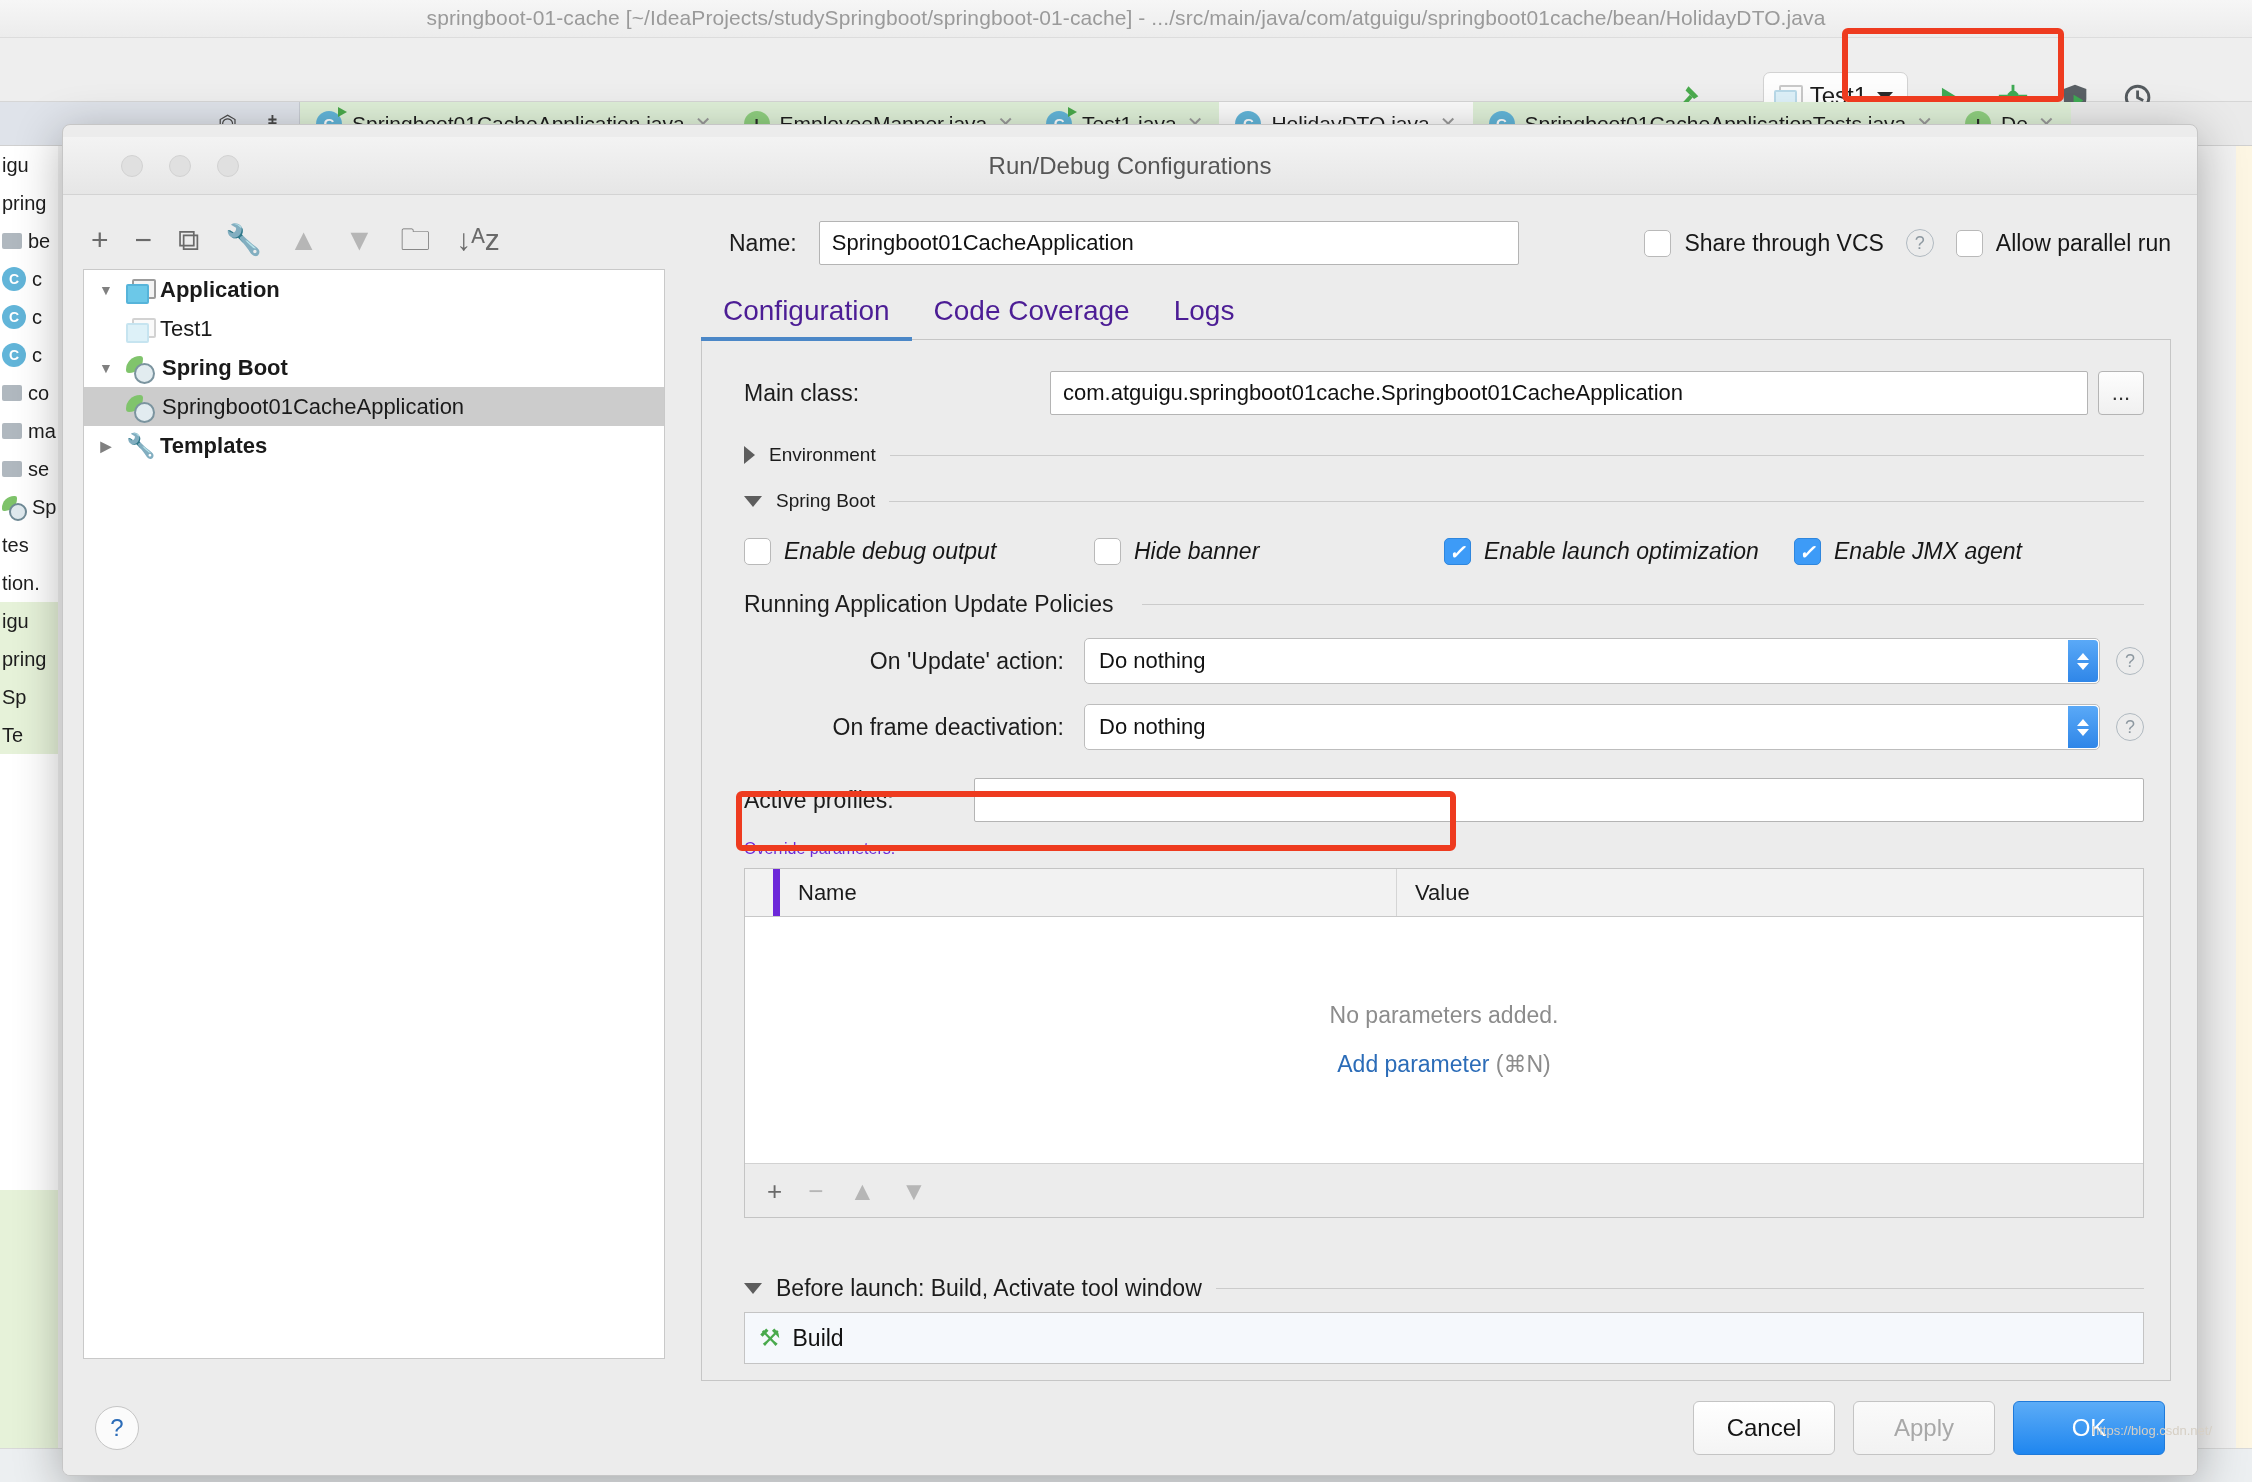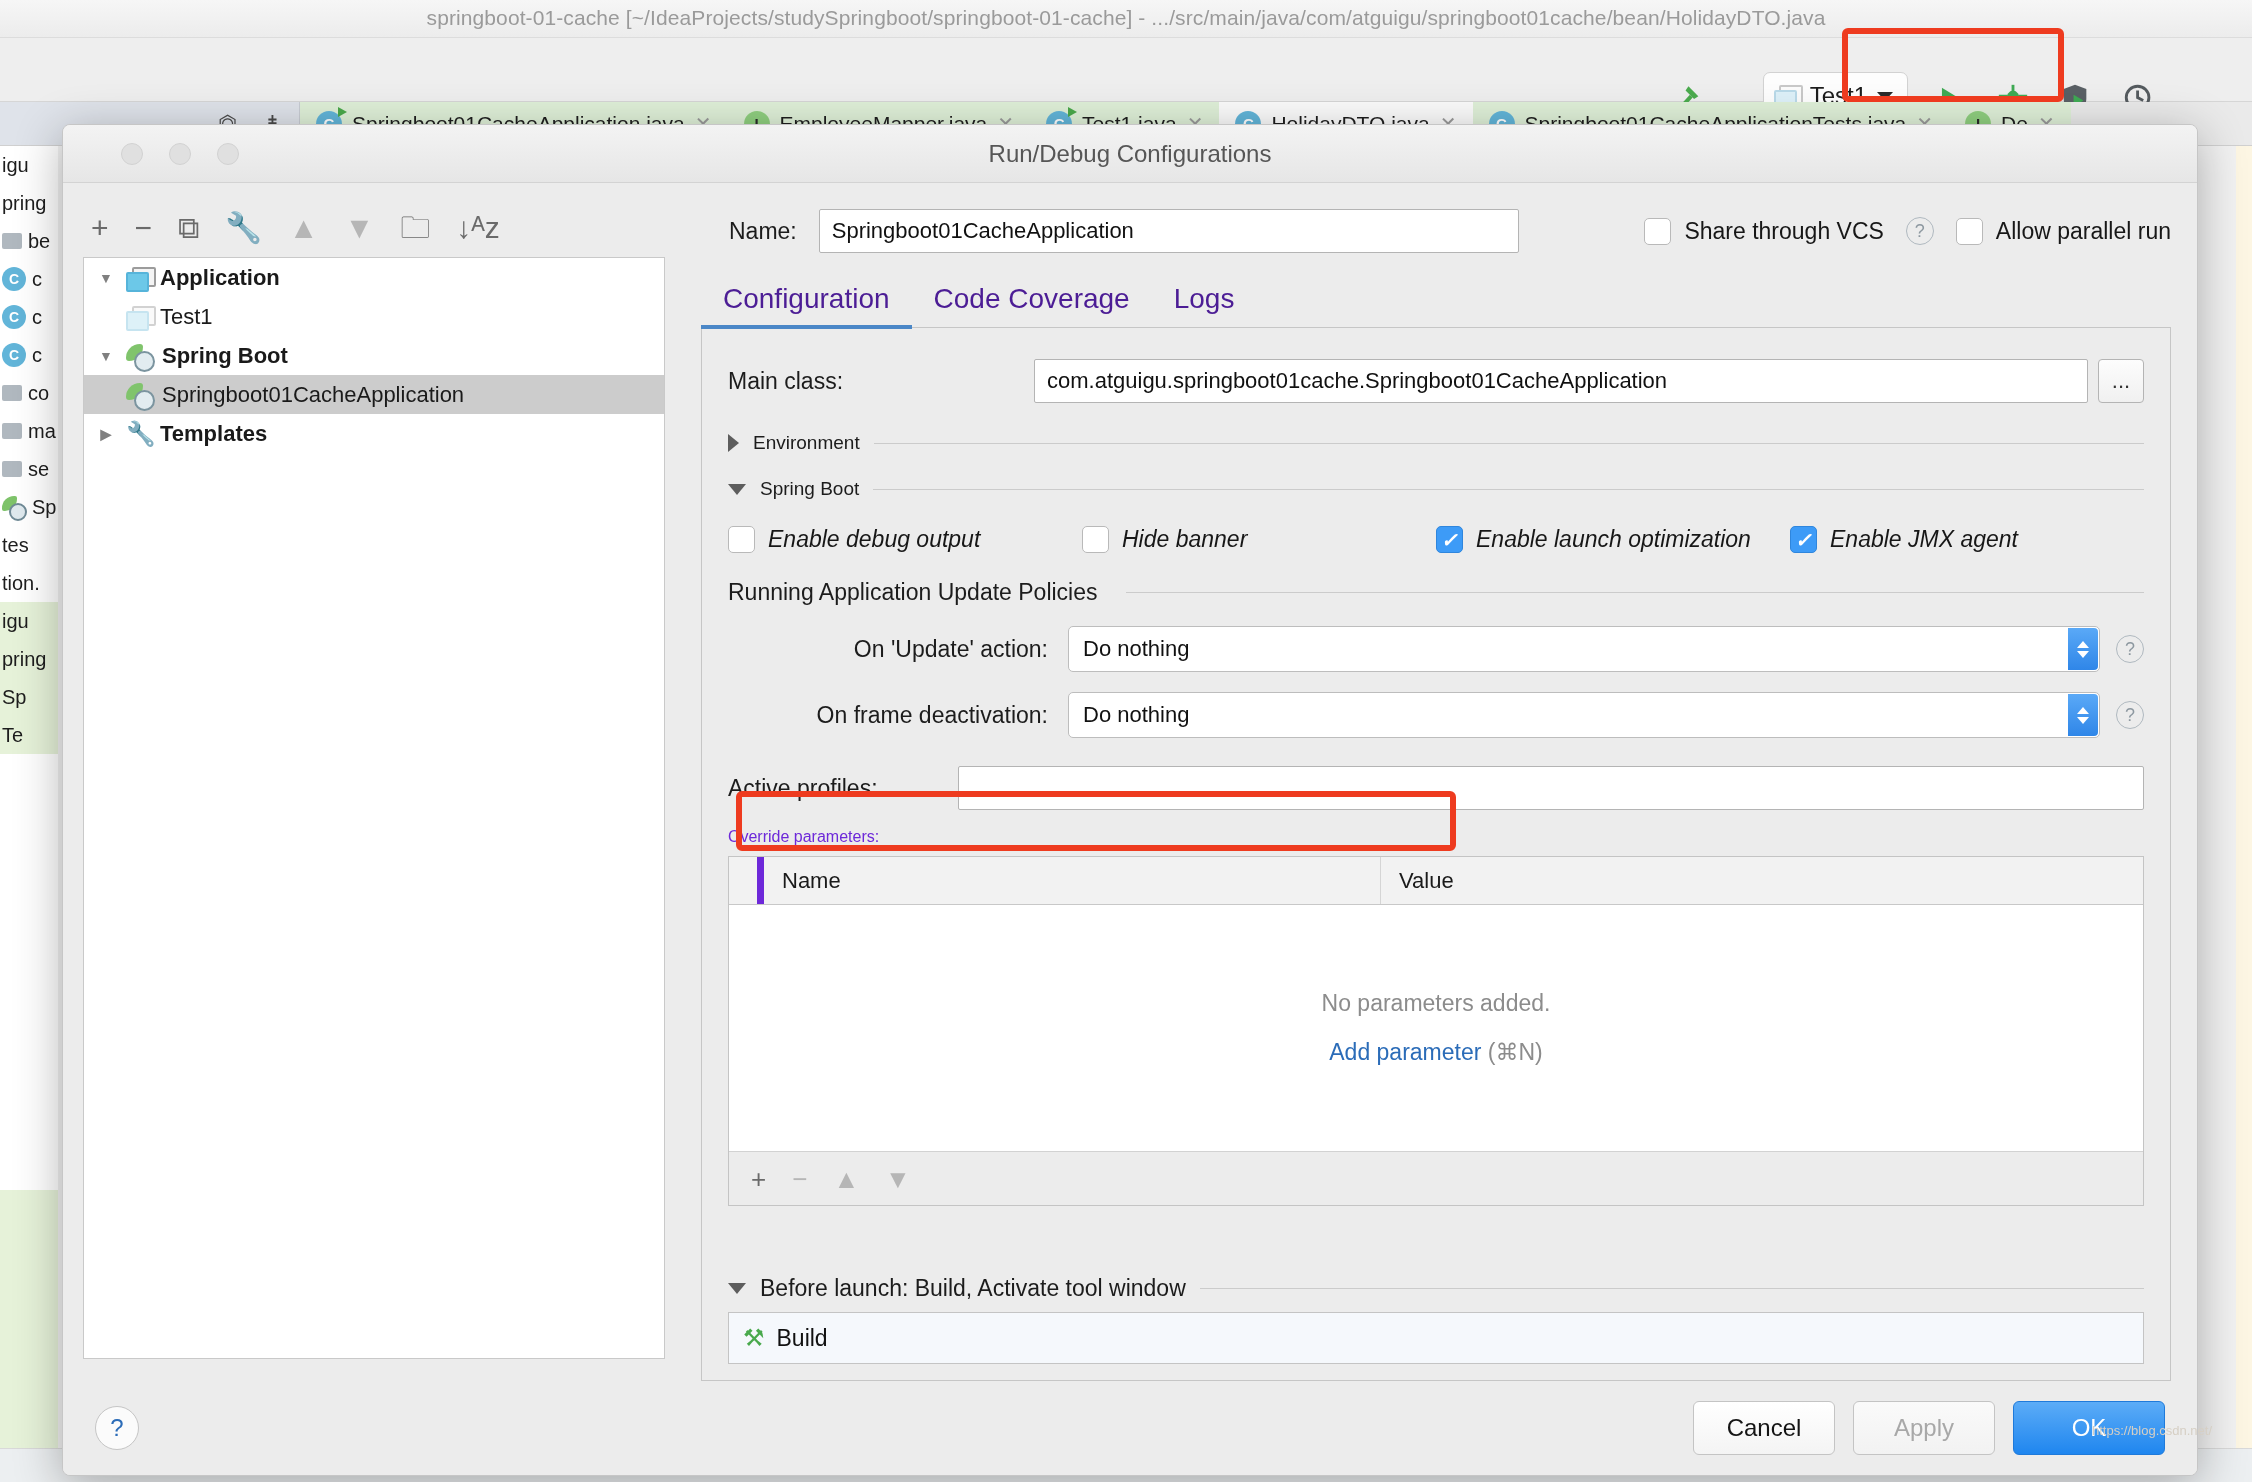--- a/index.html
+++ b/index.html
@@ -122,20 +122,21 @@
     border: 1px solid #c6c6c6;
     border-radius: 8px;
     box-shadow: 0 10px 48px rgba(0,0,0,.30);
     z-index: 40; overflow: hidden;
     display: flex; flex-direction: column;
   }
   .dlg-titlebar {
     height: 58px; flex: none; position: relative;
     background: linear-gradient(#f3f3f3, #e6e6e6);
     border-bottom: 1px solid #d3d3d3;
+    margin-top: 12px;
   }
   .traffic { position: absolute; left: 58px; top: 18px; display: flex; gap: 26px; }
   .tl { width: 22px; height: 22px; border-radius: 50%; background: #e0e0e0; border: 1px solid #d2d2d2; }
   .dlg-title {
     position: absolute; left: 0; top: 15px; width: 100%;
     text-align: center; font-size: 24px; color: #565656;
   }
   .dlg-body { flex: 1; display: flex; min-height: 0; padding: 0; }
 
   
@@ -190,21 +191,21 @@
   }
 
   .tabs-row { display: flex; gap: 0; height: 62px; align-items: flex-end; flex: none; margin-top: 6px; }
   .ctab { font-size: 28px; color: #4c1d95; padding: 0 22px 12px 22px; position: relative; }
   .ctab.active:after {
     content:""; position:absolute; left:0; right:0; bottom:-2px; height: 4px; background: #4b87c7;
   }
 
   .cfg-card {
     flex: 1; min-height: 0; border: 1px solid #c6c6c6; background: #ececec;
-    padding: 26px 26px 10px 26px; display: flex; flex-direction: column; overflow: hidden;
+    padding: 26px 26px 10px 42px; display: flex; flex-direction: column; overflow: hidden;
   }
   .mainclass-row { display: flex; align-items: center; height: 54px; flex: none; }
   .mainclass-row .lbl { width: 306px; }
   #mainclass-input { flex: 1; }
   .ellipsis-btn {
     width: 46px; height: 44px; margin-left: 10px; border: 1px solid #b4b4b4; background: linear-gradient(#fdfdfd,#f0f0f0);
     border-radius: 4px; display: flex; align-items: center; justify-content: center; font-size: 22px; color: #333;
   }
 
   .section-hdr { display: flex; align-items: center; gap: 14px; margin-top: 24px; flex: none; }

